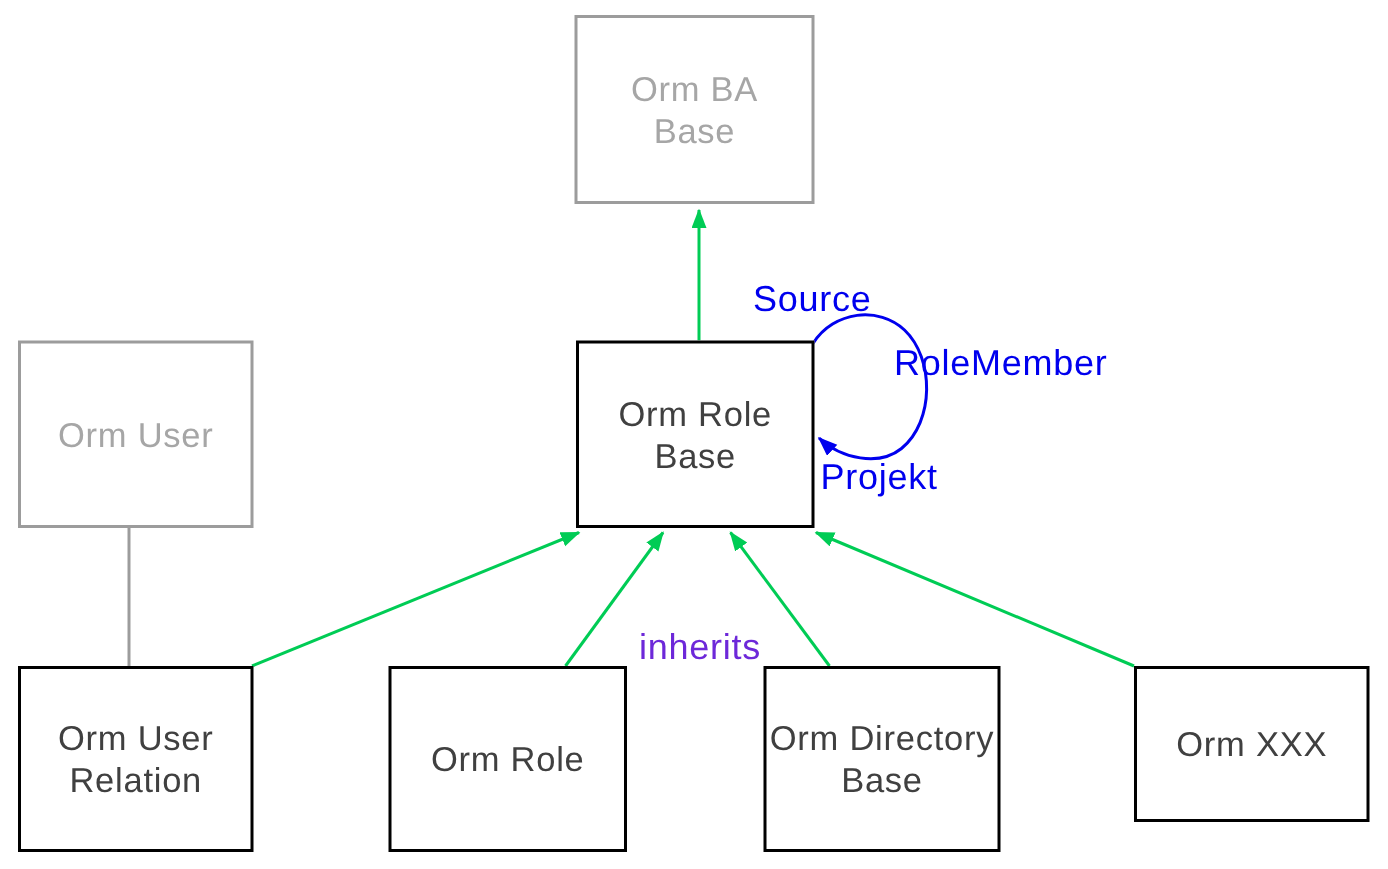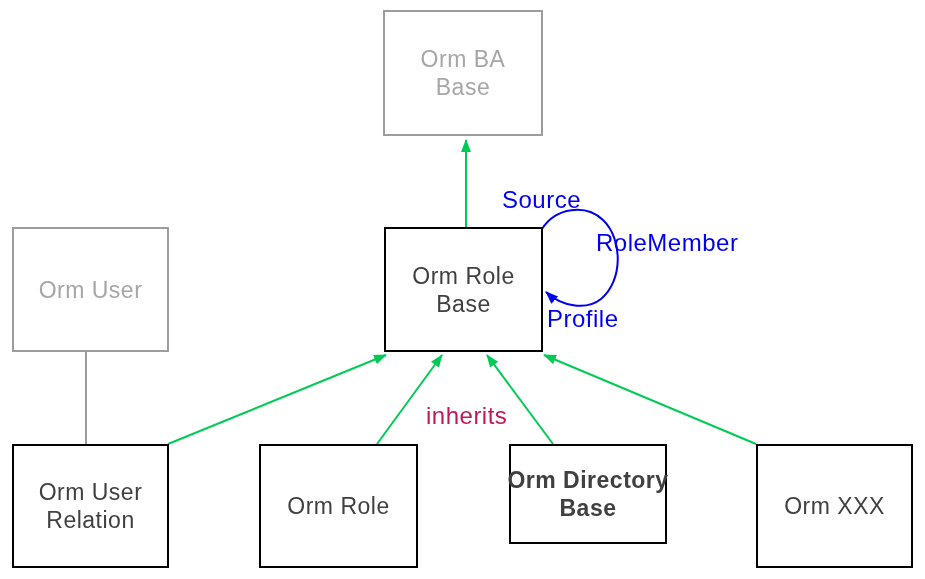--- a/index.html
+++ b/index.html
@@ -42,21 +42,21 @@
     color: #a6a6a6;
   }
   .lbl {
     position: absolute;
     font-size: 24px;
     line-height: 28px;
     letter-spacing: 0.5px;
     white-space: nowrap;
   }
   .lbl.blue  { color: #0000ee; }
-  .lbl.green { color: #be185d; }
+  .lbl.green { color: #6d28d9; margin-top: 16px; }
 </style>
 </head>
 <body>
 
 <div class="stage">
 
   <svg class="connectors" width="925" height="579" viewBox="0 0 925 579">
     <defs>
       <marker id="arrow-green" markerUnits="userSpaceOnUse" markerWidth="13" markerHeight="11" refX="12" refY="5" orient="auto">
         <path d="M0,0 L13,5 L0,10 Z" fill="#00CC55"></path>
@@ -94,32 +94,32 @@
 
   <div class="box" style="left:12px; top:444px; width:157px; height:124px;">
     <span>Orm User</span>
     <span>Relation</span>
   </div>
 
   <div class="box" style="left:259px; top:444px; width:159px; height:124px;">
     <span>Orm Role</span>
   </div>
 
-  <div class="box" style="left:509px; top:444px; width:158px; height:100px;font-weight:bold;">
+  <div class="box" style="left:509px; top:444px; width:158px; height:124px;">
     <span>Orm Directory</span>
     <span>Base</span>
   </div>
 
-  <div class="box" style="left:756px; top:444px; width:157px; height:124px;">
+  <div class="box" style="left:756px; top:444px; width:157px; height:104px;">
     <span>Orm XXX</span>
   </div>
 
   <div class="lbl blue" style="left:502px; top:186px;">Source</div>
 
   <div class="lbl blue" style="left:596px; top:229px;">
     <div>RoleMember</div>
   </div>
 
-  <div class="lbl blue" style="left:547px; top:305px;">Profile</div>
+  <div class="lbl blue" style="left:547px; top:305px;">Projekt</div>
 
   <div class="lbl green" style="left:426px; top:402px;">inherits</div>
 
 </div>
 
 </body></html>

